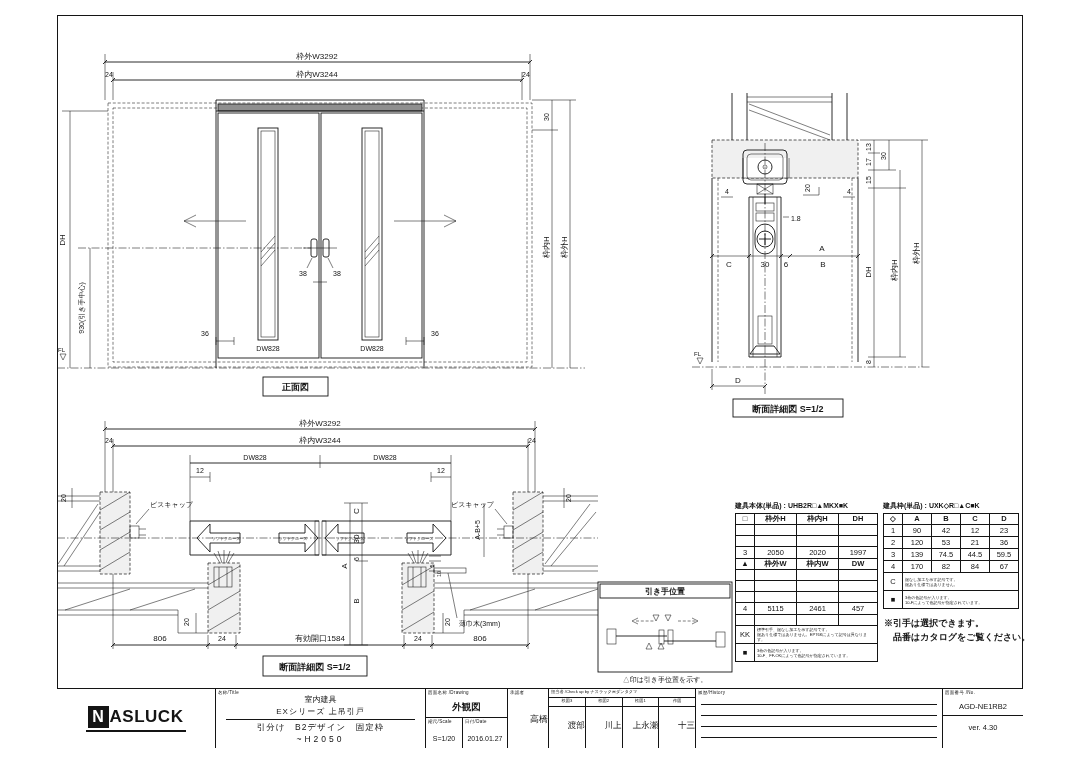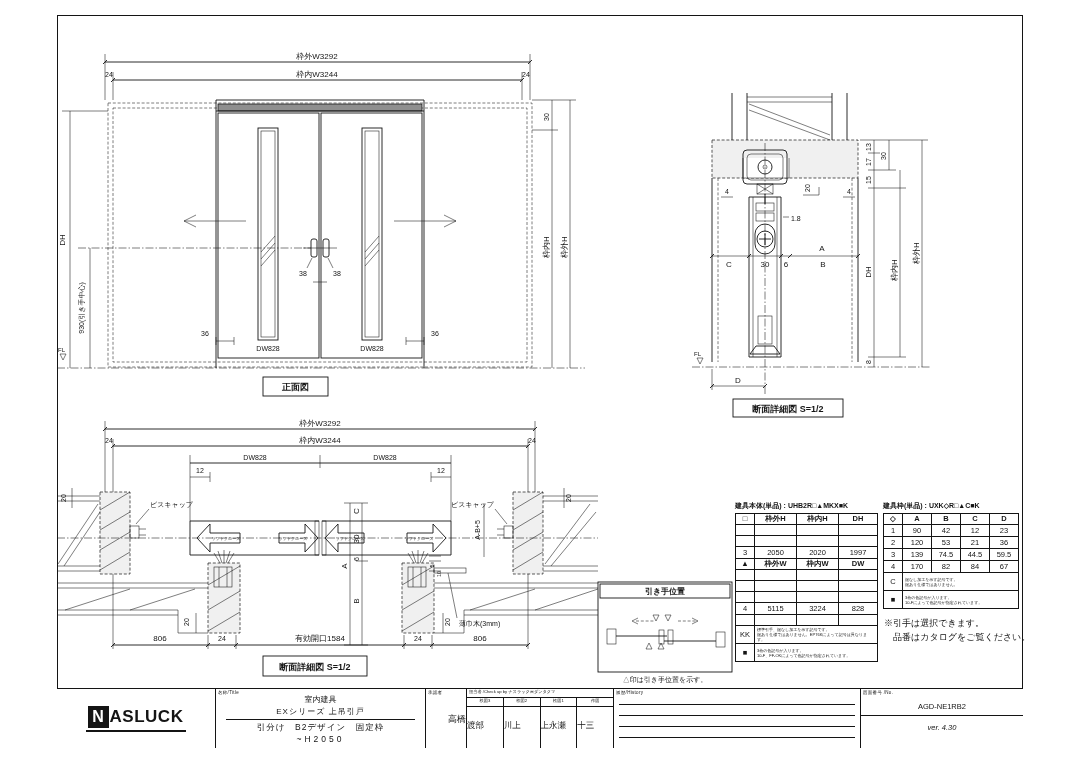--- a/index.html
+++ b/index.html
@@ -20,21 +20,21 @@
   .mid{text-anchor:middle;}.end{text-anchor:end;}
 
   
   .tbl{position:absolute;}
   .tbl-title{font-size:7px;font-weight:bold;white-space:nowrap;margin-bottom:2px;}
   .tbl table{border-collapse:collapse;width:100%;border:1.4px solid #141414;table-layout:fixed;}
   .tbl td{border:1px solid #141414;font-size:7.5px;text-align:center;height:10px;padding:0;line-height:1;overflow:hidden;}
   .tbl tr.hrow td{font-weight:bold;}
   .tbl tr.dat td{height:11px;}
   .tbl td.notecell{font-size:4px;text-align:left;padding:1px 2px;line-height:1.25;height:15px;}
-  .catalog-note{position:absolute;left:884px;top:616px;font-size:9px;font-weight:normal;line-height:1.6;}
+  .catalog-note{position:absolute;left:884px;top:616px;font-size:9px;font-weight:bold;line-height:1.6;}
   .catalog-note .l2{padding-left:9px;}
 
   
   .tb{position:absolute;left:57px;top:688px;width:966px;height:60px;background:#fff;
       border-top:1.6px solid #141414;display:flex;box-sizing:border-box;}
   .tb .cell{border-right:1px solid #141414;position:relative;box-sizing:border-box;height:100%;}
   .sl{font-size:4.5px;position:absolute;top:1px;left:2px;white-space:nowrap;letter-spacing:.3px;}
   .c-logo{width:159px;display:flex;align-items:center;justify-content:center;}
   .logo-in{border-bottom:2.5px solid #141414;display:flex;align-items:center;padding:0 3px 2px 2px;}
   .logo-n{background:#141414;color:#fff;font-weight:900;font-size:16px;width:19px;height:20px;
@@ -54,27 +54,27 @@
   .drw-date{flex:1;position:relative;display:flex;align-items:flex-end;justify-content:center;padding-bottom:6px;}
   .sv{font-size:7px;white-space:nowrap;}
   .c-appr{width:41px;text-align:right;}
   .appr-val{font-size:9px;margin-top:24px;}
   .c-chk{width:147px;display:flex;flex-direction:column;}
   .chk-head{height:8px;border-bottom:1px solid #141414;font-size:4.2px;padding-left:2px;white-space:nowrap;overflow:hidden;}
   .chk-cols{display:flex;flex:1;}
   .chk-col{flex:1;border-right:1px solid #141414;}
   .chk-col:last-child{border-right:none;}
   .chk-col .cl2{height:8px;border-bottom:1px solid #141414;font-size:4.2px;text-align:center;overflow:hidden;}
-  .chk-col .cn{font-size:8.5px;text-align:left;padding-top:13px;}
+  .chk-col .cn{font-size:8.5px;text-align:right;padding-top:13px;}
   .c-hist{width:247px;}
   .hline{border-top:1px solid #141414;margin:0 5px;}
   .h1st{margin-top:15px;}.hnx{margin-top:10px;}
   .c-no{flex:1;border-right:none !important;}
   .no-val{font-size:7.5px;text-align:center;margin-top:13px;padding-bottom:4px;border-bottom:1px solid #141414;}
-  .ver{font-size:7.5px;text-align:center;margin-top:7px;font-style:italic;}
+  .ver{font-size:7.5px;text-align:center;margin-top:7px;}
 </style>
 </head>
 <body>
 
 <div class="page">
   <div class="frame"></div>
 
   <svg style="left:55px;top:30px" width="540" height="375" viewBox="55 30 540 375">
     <g>
       <line class="thin" x1="105" y1="54" x2="105" y2="100"></line>
@@ -530,22 +530,22 @@
           </tr>
       <tr>
             <td></td>
             <td></td>
             <td></td>
             <td></td>
           </tr>
       <tr class="dat">
             <td>4</td>
             <td>5115</td>
-            <td>3224</td>
-            <td>828</td>
+            <td>2461</td>
+            <td>457</td>
           </tr>
       <tr>
             <td></td>
             <td></td>
             <td></td>
             <td></td>
           </tr>
       <tr>
             <td>KK</td>
           <td colspan="3" class="notecell">
@@ -640,20 +640,36 @@
         <span class="logo-rest">ASLUCK</span>
       </div>
     </div>
     <div class="cell c-name">
       <span class="sl">名称/Title</span>
       <div class="l1">室内建具</div>
       <div class="l2">EXシリーズ 上吊引戸</div>
       <hr>
       <div class="l3">引分け　B2デザイン　固定枠</div>
       <div class="l4">~H2050</div>
+    </div>
+    <div class="cell c-drw">
+      <div class="drw-top">
+        <span class="sl">図面名称 /Drawing</span>
+        <span class="drw-val">外観図</span>
+      </div>
+      <div class="drw-bot">
+        <div class="drw-scale">
+          <span class="sl">縮尺/Scale</span>
+          <span class="sv">S=1/20</span>
+        </div>
+        <div class="drw-date">
+          <span class="sl">日付/Date</span>
+          <span class="sv">2016.01.27</span>
+        </div>
+      </div>
     </div>
     <div class="cell c-appr">
       <span class="sl">承認者</span>
       <div class="appr-val">高橋</div>
     </div>
     <div class="cell c-chk">
       <div class="chk-head">担当者 /Check up by ナスラック㈱ダンタクマ</div>
       <div class="chk-cols">
         <div class="chk-col">
           <div class="cl2">検図3</div>

